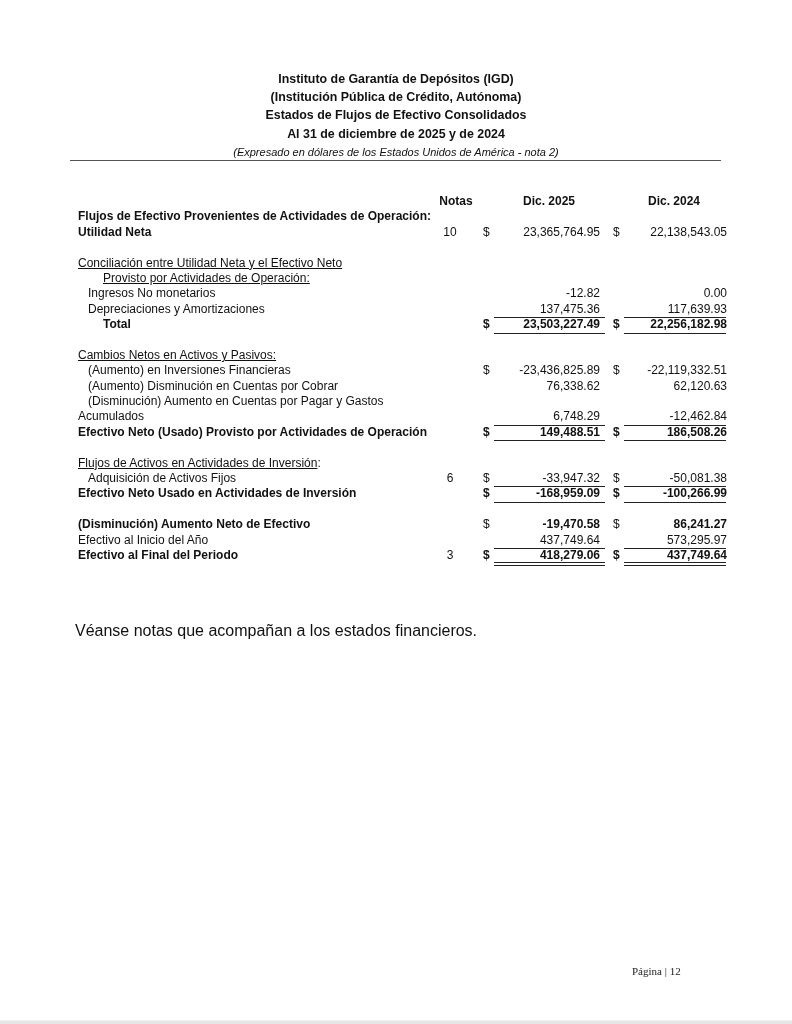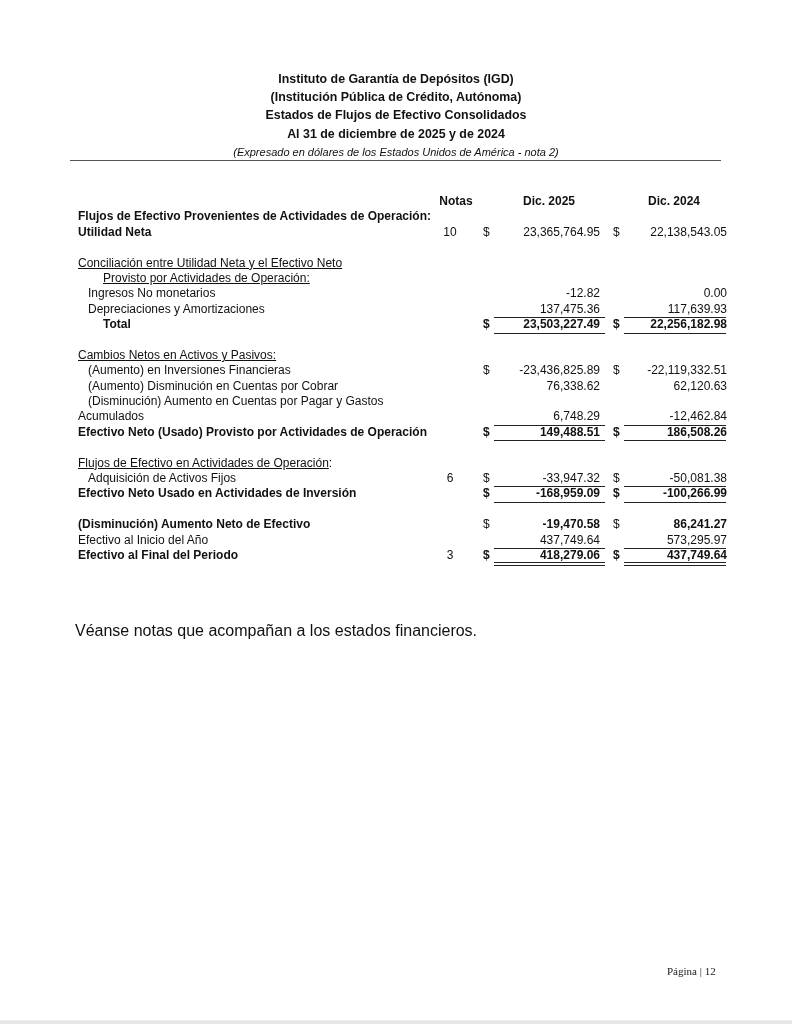--- a/index.html
+++ b/index.html
@@ -30,21 +30,21 @@
     .h2 { position: absolute; left: 570px; font-weight: bold; }
     .line-top1, .line-top2, .line-bot1, .line-bot2, .dbl1, .dbl2 { position: absolute; border-top: 1px solid #222; height: 0; }
     .line-top1 { left: 416px; width: 111px; top: 0; }
     .line-top2 { left: 546px; width: 102px; top: 0; }
     .line-bot1 { left: 416px; width: 111px; bottom: -1px; }
     .line-bot2 { left: 546px; width: 102px; bottom: -1px; }
     .dbl1 { left: 416px; width: 111px; bottom: -3px; height: 2px; border-top: 1px solid #222; border-bottom: 1px solid #222; }
     .dbl2 { left: 546px; width: 102px; bottom: -3px; height: 2px; border-top: 1px solid #222; border-bottom: 1px solid #222; }
 
     .footnote { position: absolute; left: 75px; top: 622px; font-size: 16px; }
-    .page-num { position: absolute; left: 667px; top: 965px; font-family: "Liberation Serif", serif; font-size: 11px; color: #222; }
+    .page-num { position: absolute; left: 632px; top: 965px; font-family: "Liberation Serif", serif; font-size: 11px; color: #222; }
     .bottom-band { position: absolute; left: 0; bottom: 0; width: 792px; height: 3px; background: #e6e6e6; border-top: 1px solid #f0f0f0; }
   </style>
 </head>
 <body>
 
 <div class="header">
   <div class="line">Instituto de Garantía de Depósitos (IGD)</div>
   <div class="line">(Institución Pública de Crédito, Autónoma)</div>
   <div class="line">Estados de Flujos de Efectivo Consolidados</div>
   <div class="line">Al 31 de diciembre de 2025 y de 2024</div>
@@ -128,21 +128,21 @@
     <span class="lbl bold">Efectivo Neto (Usado) Provisto por Actividades de Operación</span>
     <span class="cur1 bold">$</span>
     <span class="v1 bold">149,488.51</span>
     <span class="cur2 bold">$</span>
     <span class="v2 bold">186,508.26</span>
     <span class="line-bot1"></span>
     <span class="line-bot2"></span>
   </div>
   <div class="row gap"></div>
   <div class="row">
-    <span class="lbl"><span class="ul">Flujos de Efectivo en Actividades de Operación</span><span>:</span></span>
+    <span class="lbl"><span class="ul">Flujos de Activos en Actividades de Inversión</span><span>:</span></span>
   </div>
   <div class="row">
     <span class="lbl i1">Adquisición de Activos Fijos</span>
     <span class="notes">6</span>
     <span class="cur1">$</span>
     <span class="v1">-33,947.32</span>
     <span class="cur2">$</span>
     <span class="v2">-50,081.38</span>
   </div>
   <div class="row">

